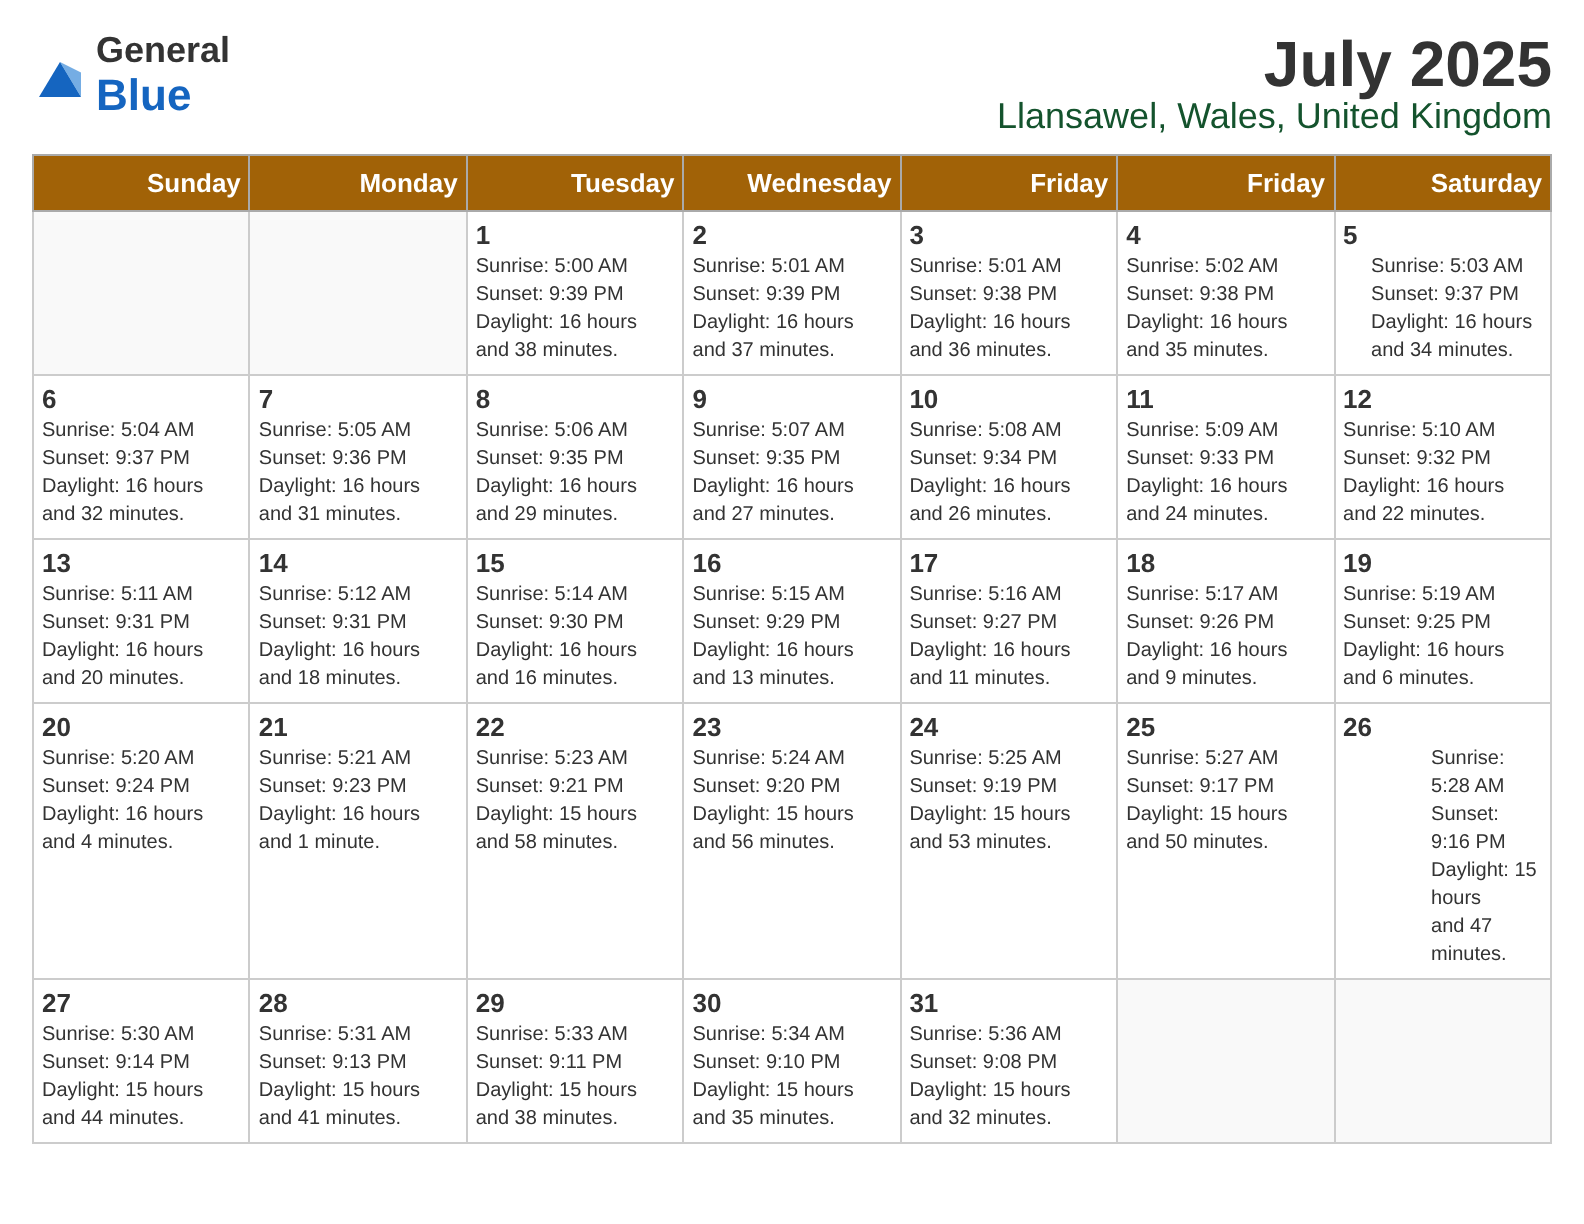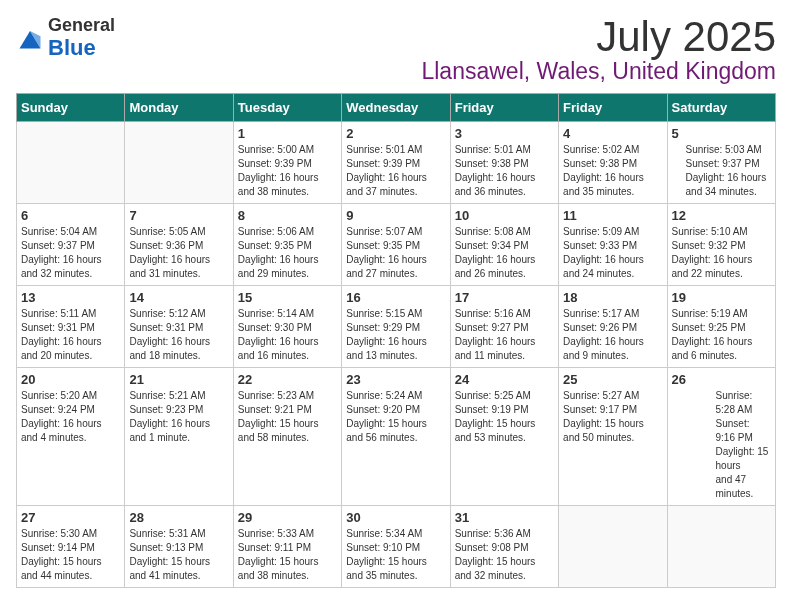--- a/index.html
+++ b/index.html
@@ -37,40 +37,40 @@
       color: #1565C0;
     }
     .logo-icon {
       width: 28px;
       height: 28px;
     }
     .title-area {
       text-align: right;
     }
     .month-title {
-      font-size: 42px;
-      font-weight: normal;
+      font-size: 32px;
+      font-weight: bold;
       color: #333;
       line-height: 1;
     }
     .location-title {
-      font-size: 23px;
-      color: #701a75;
+      font-size: 18px;
+      color: #14532d;
       text-align: right;
     }
     table {
       width: 100%;
       border-collapse: collapse;
       font-size: 11px;
     }
     thead th {
-      background: #0f766e;
+      background: #a16207;
       color: #fff;
       padding: 6px 4px;
-      text-align: left;
+      text-align: right;
       font-size: 13px;
       font-weight: bold;
       border: 1px solid #aaa;
     }
     tbody td {
       border: 1px solid #ccc;
       vertical-align: top;
       padding: 4px;
       height: 80px;
       width: calc(100% / 7);

